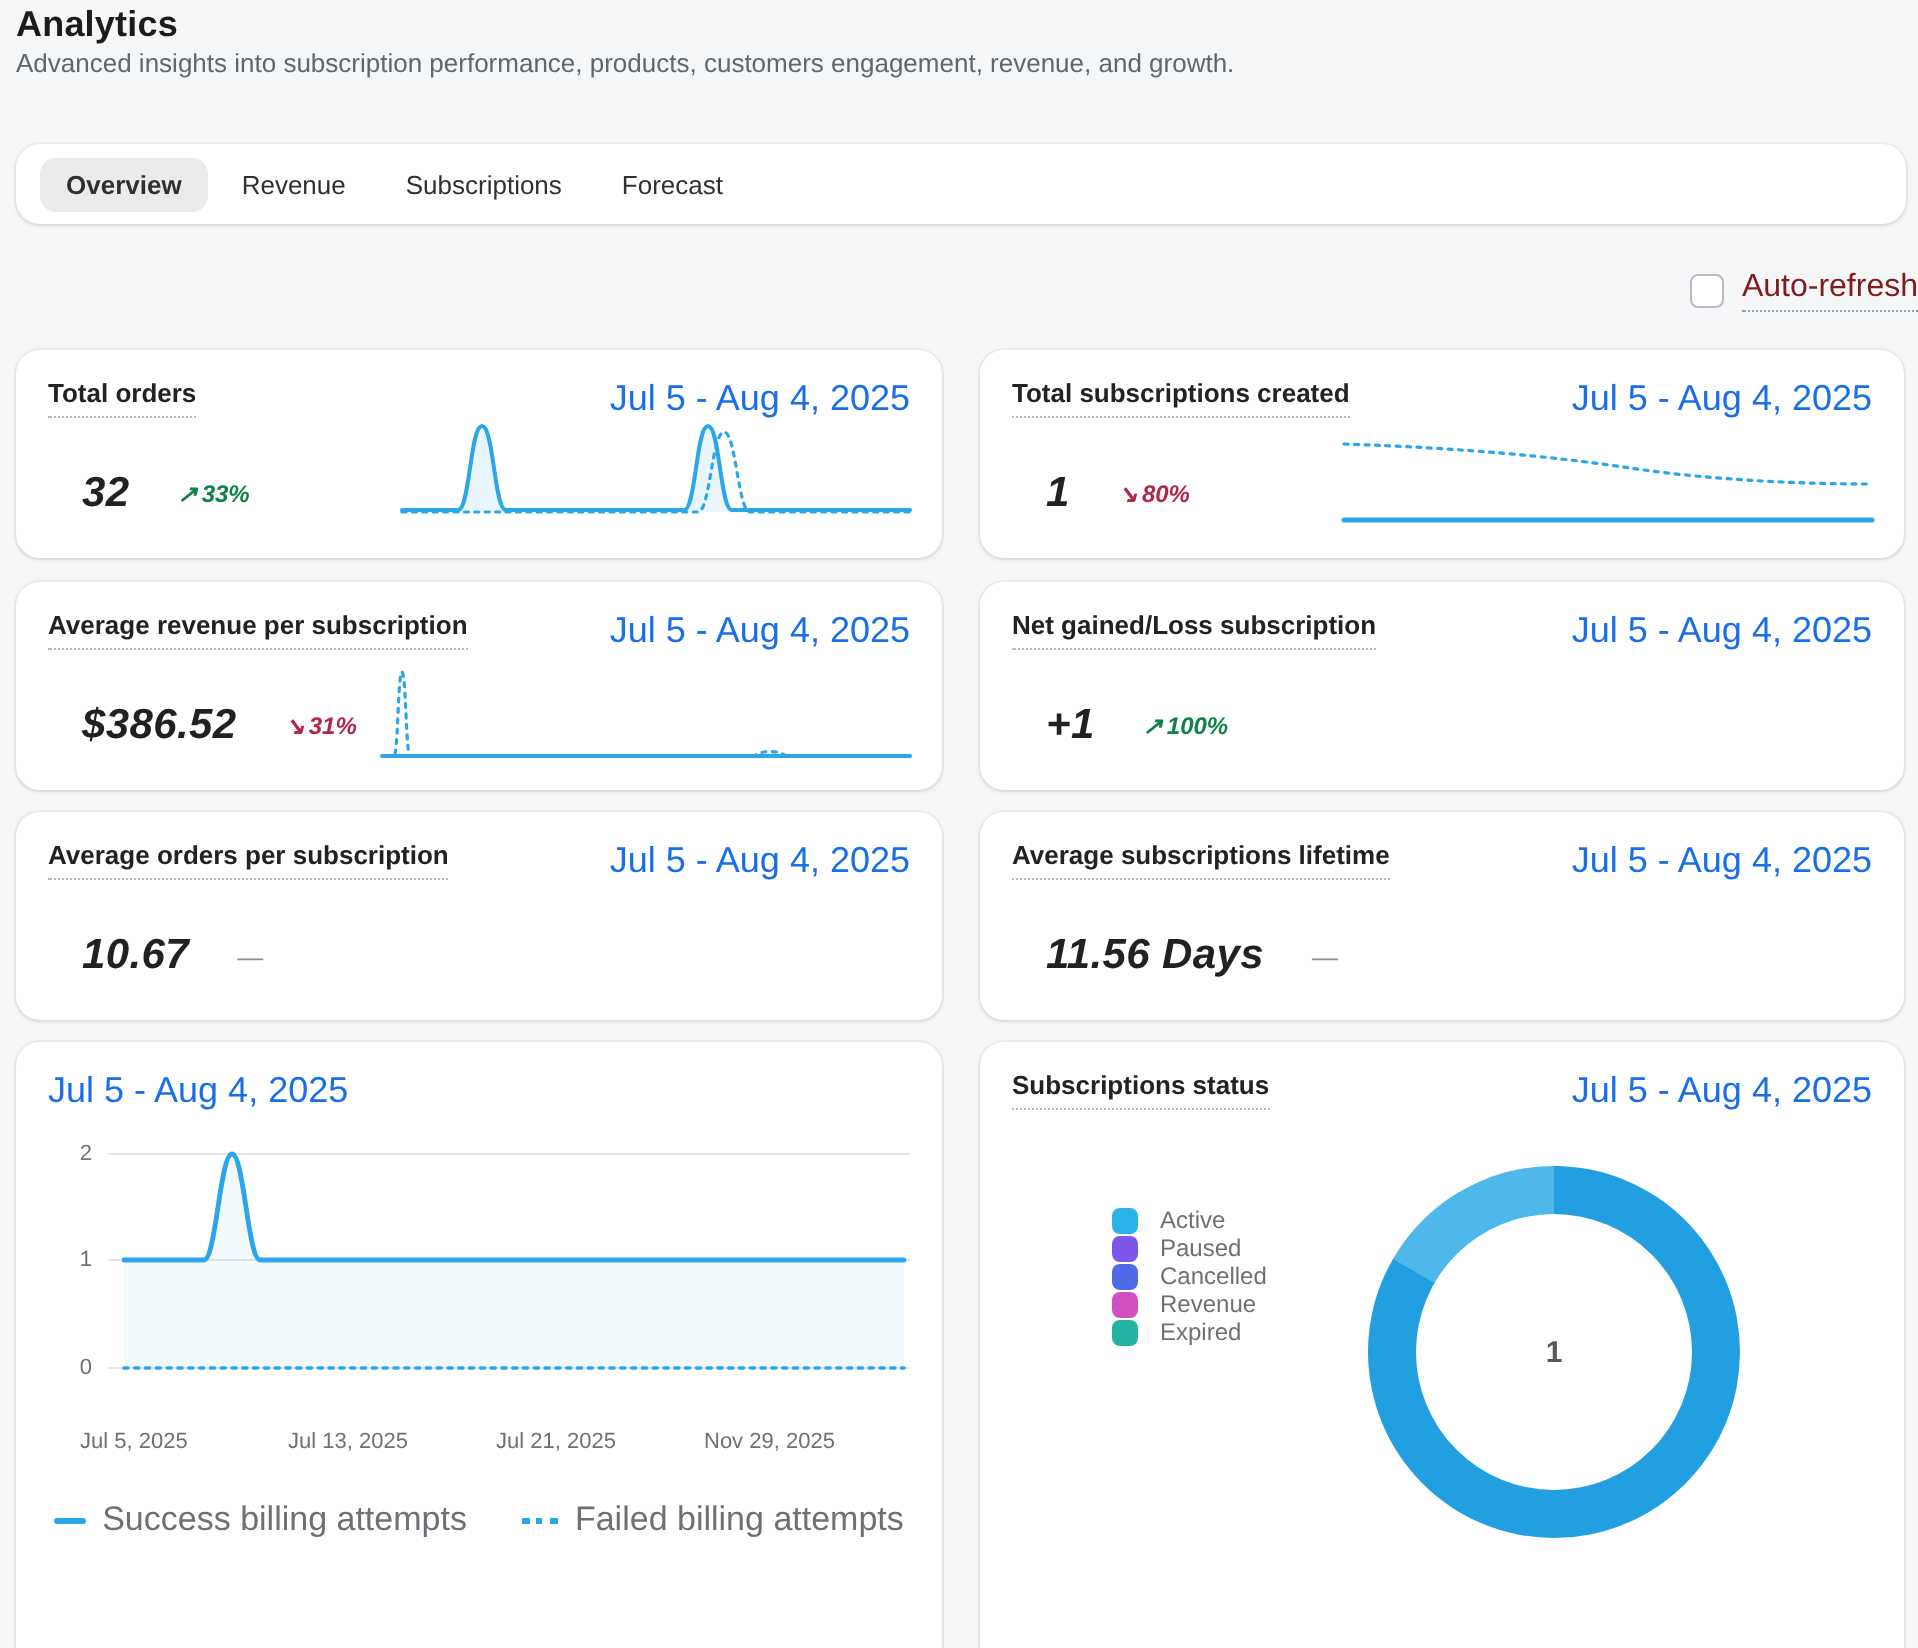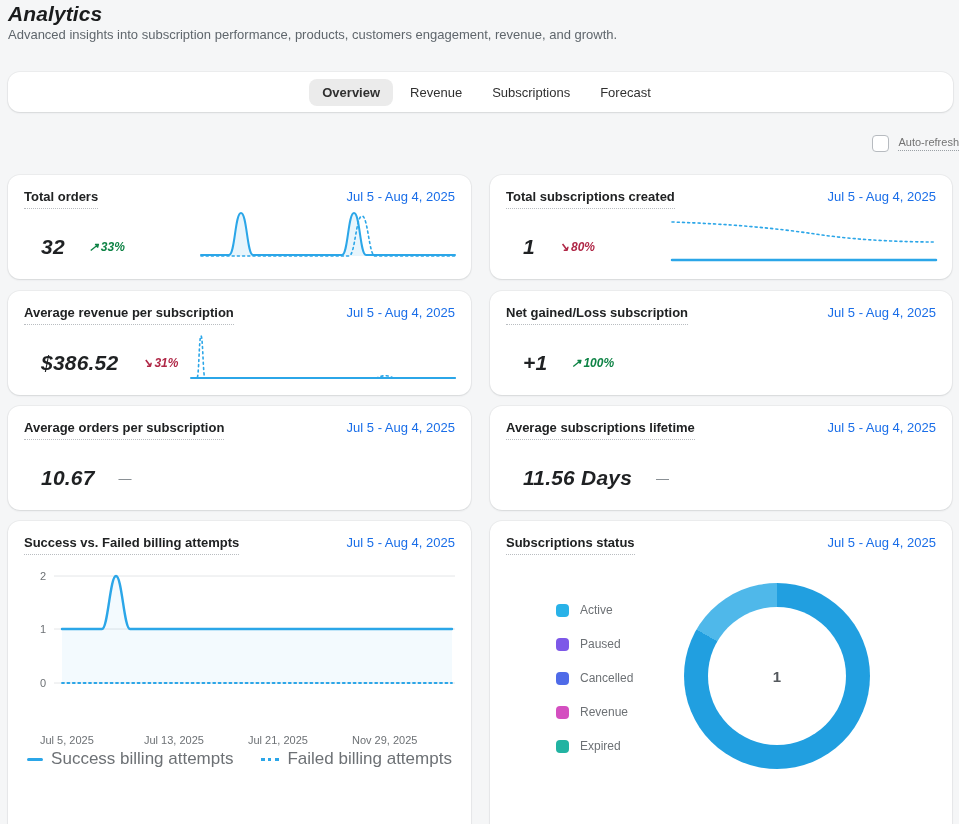--- a/index.html
+++ b/index.html
@@ -7,78 +7,77 @@
   body {
     font-family: "Liberation Sans", sans-serif;
     background:#f5f6f7;
     color:#202223;
     overflow:hidden;
     position:relative;
   }
 
   
   .page-header { position:absolute; left:8px; top:2px; }
-  .page-title { font-size:21px; font-weight:700; color:#1a1c1d; letter-spacing:.1px;font-style:italic; }
+  .page-title { font-size:18px; font-weight:700; color:#1a1c1d; letter-spacing:.1px; }
   .page-subtitle { font-size:13px; color:#5f666c; margin-top:1px; }
 
   
   .card {
     position:absolute; background:#fff; border-radius:12px;
     box-shadow:0 1px 2px rgba(22,29,37,.10), 0 0 0 1px rgba(22,29,37,.04);
-    justify-content:center;
   }
 
   
   .tabbar { left:8px; top:72px; width:945px; height:40px; display:flex; align-items:center; padding-left:12px; gap:4px; }
   .tab { font-size:13px; font-weight:500; color:#303030; padding:6px 13px; border-radius:8px; cursor:pointer; }
   .tab.active { background:#ebebeb; font-weight:600; }
 
   
   .filter-row { position:absolute; left:8px; top:130px; width:951px; height:30px; }
   .pill-btn {
     display:inline-flex; align-items:center; gap:7px; height:30px; padding:0 13px;
     background:#fff; border:1px solid #d7dadd; border-radius:10px;
     font-size:13px; font-weight:600; color:#26282a; cursor:pointer; margin-right:14px;
     box-shadow:0 1px 0 rgba(0,0,0,.03);
   }
   .autorefresh { position:absolute; right:0; top:5px; display:flex; align-items:center; gap:9px; }
   .checkbox { width:17px; height:17px; background:#fff; border:1px solid #b7bbc0; border-radius:4px; cursor:pointer; }
-  .autorefresh-label { font-size:11px; color:#737373; border-bottom:1px dotted #9aa0a5; padding-bottom:2px; }
+  .autorefresh-label { font-size:16px; color:#7f1d1d; border-bottom:1px dotted #9aa0a5; padding-bottom:2px; }
 
   
   .metric-card { padding:14px 16px; }
   .card-head { display:flex; justify-content:space-between; align-items:flex-start; }
   .card-title { font-size:13px; font-weight:600; color:#202223; border-bottom:1px dotted #b9bdc1; padding-bottom:4px; }
-  .card-date { font-size:13px; font-weight:500; color:var(--color-date_link); }
+  .card-date { font-size:18px; font-weight:500; color:var(--color-date_link); }
   .value-row { position:absolute; left:33px; bottom:20px; display:flex; align-items:center; gap:24px;font-style:italic; }
   .metric-value { font-size:21px; font-weight:700; color:#1f2123; letter-spacing:.2px; }
   .delta { font-size:12px; font-weight:700; display:flex; align-items:center; gap:2px; }
   .delta.up { color:var(--color-positive); }
   .delta.down { color:var(--color-negative); }
   .delta-neutral { font-size:13px; color:#8a9095; font-weight:400; }
   .spark { position:absolute; }
   .spark path.line { fill:none; stroke:var(--color-accent); stroke-width:2; stroke-linecap:round; }
   .spark path.line-thick { fill:none; stroke:var(--color-accent); stroke-width:2.5; stroke-linecap:round; }
   .spark path.dotted { fill:none; stroke:var(--color-accent); stroke-width:1.6; stroke-dasharray:2 3.2; stroke-linecap:round; }
   .spark path.area { fill:rgba(43,166,232,.11); stroke:none; }
 
   
   .billing-chart { position:relative; margin-top:14px; height:148px; }
   .ytick { position:absolute; left:6px; width:16px; text-align:right; font-size:11px; color:#6d7175; line-height:14px; }
   .billing-plot { position:absolute; left:30px; top:0; }
   .gridline { stroke:#e4e6e8; stroke-width:1; }
   .xticks { position:relative; height:16px; margin-top:8px; }
-  .xtick { position:absolute; font-size:11px; color:#6d7175; white-space:nowrap;margin-top:20px; }
+  .xtick { position:absolute; font-size:11px; color:#6d7175; white-space:nowrap; }
   .chart-legend { display:flex; justify-content:center; gap:28px; margin-top:16px; }
   .legend-item { display:flex; align-items:center; gap:8px; font-size:17px; color:#6d7175; }
   .legend-line-solid { width:16px; height:0; border-top:3px solid var(--color-accent); border-radius:2px; }
   .legend-line-dotted { width:18px; height:0; border-top:3px dotted var(--color-accent); }
 
   
-  .status-legend { position:absolute; left:66px; top:82px; display:flex; flex-direction:column; gap:20px; }
+  .status-legend { position:absolute; left:66px; top:82px; display:flex; flex-direction:column; }
   .status-legend-item { display:flex; align-items:center; gap:11px; font-size:12px; color:#6d7175; }
   .swatch { width:13px; height:13px; border-radius:4px; }
   .donut {
     position:absolute; left:194px; top:62px; width:186px; height:186px; border-radius:50%;
     background:conic-gradient(from 0deg, var(--color-donut_main) 0deg 300deg, var(--color-donut_light) 300deg 360deg);
   }
   .donut-hole { position:absolute; inset:24px; background:#fff; border-radius:50%; display:flex; align-items:center; justify-content:center; }
   .donut-center-value { font-size:15px; font-weight:700; color:#55595e; }
 
   .cal-icon { width:15px; height:15px; }
@@ -191,21 +190,20 @@
     <span class="card-date">Jul 5 - Aug 4, 2025</span>
   </div>
   <div class="value-row">
     <span class="metric-value">11.56 Days</span>
     <span class="delta-neutral">—</span>
   </div>
 </div>
 
 <div class="card metric-card" style="left:8px; top:521px; width:463px; height:320px;">
   <div class="card-head">
-    <span class="card-title">Success vs. Failed billing attempts</span>
     <span class="card-date">Jul 5 - Aug 4, 2025</span>
   </div>
   <div class="billing-chart">
     <span class="ytick" style="top:0;">2</span>
     <span class="ytick" style="top:53px;">1</span>
     <span class="ytick" style="top:107px;">0</span>
     <svg class="billing-plot" width="401" height="130" viewBox="0 0 401 130">
       <line class="gridline" x1="0" y1="7" x2="401" y2="7"></line>
       <line class="gridline" x1="0" y1="60" x2="401" y2="60"></line>
       <line class="gridline" x1="0" y1="114" x2="401" y2="114"></line>

